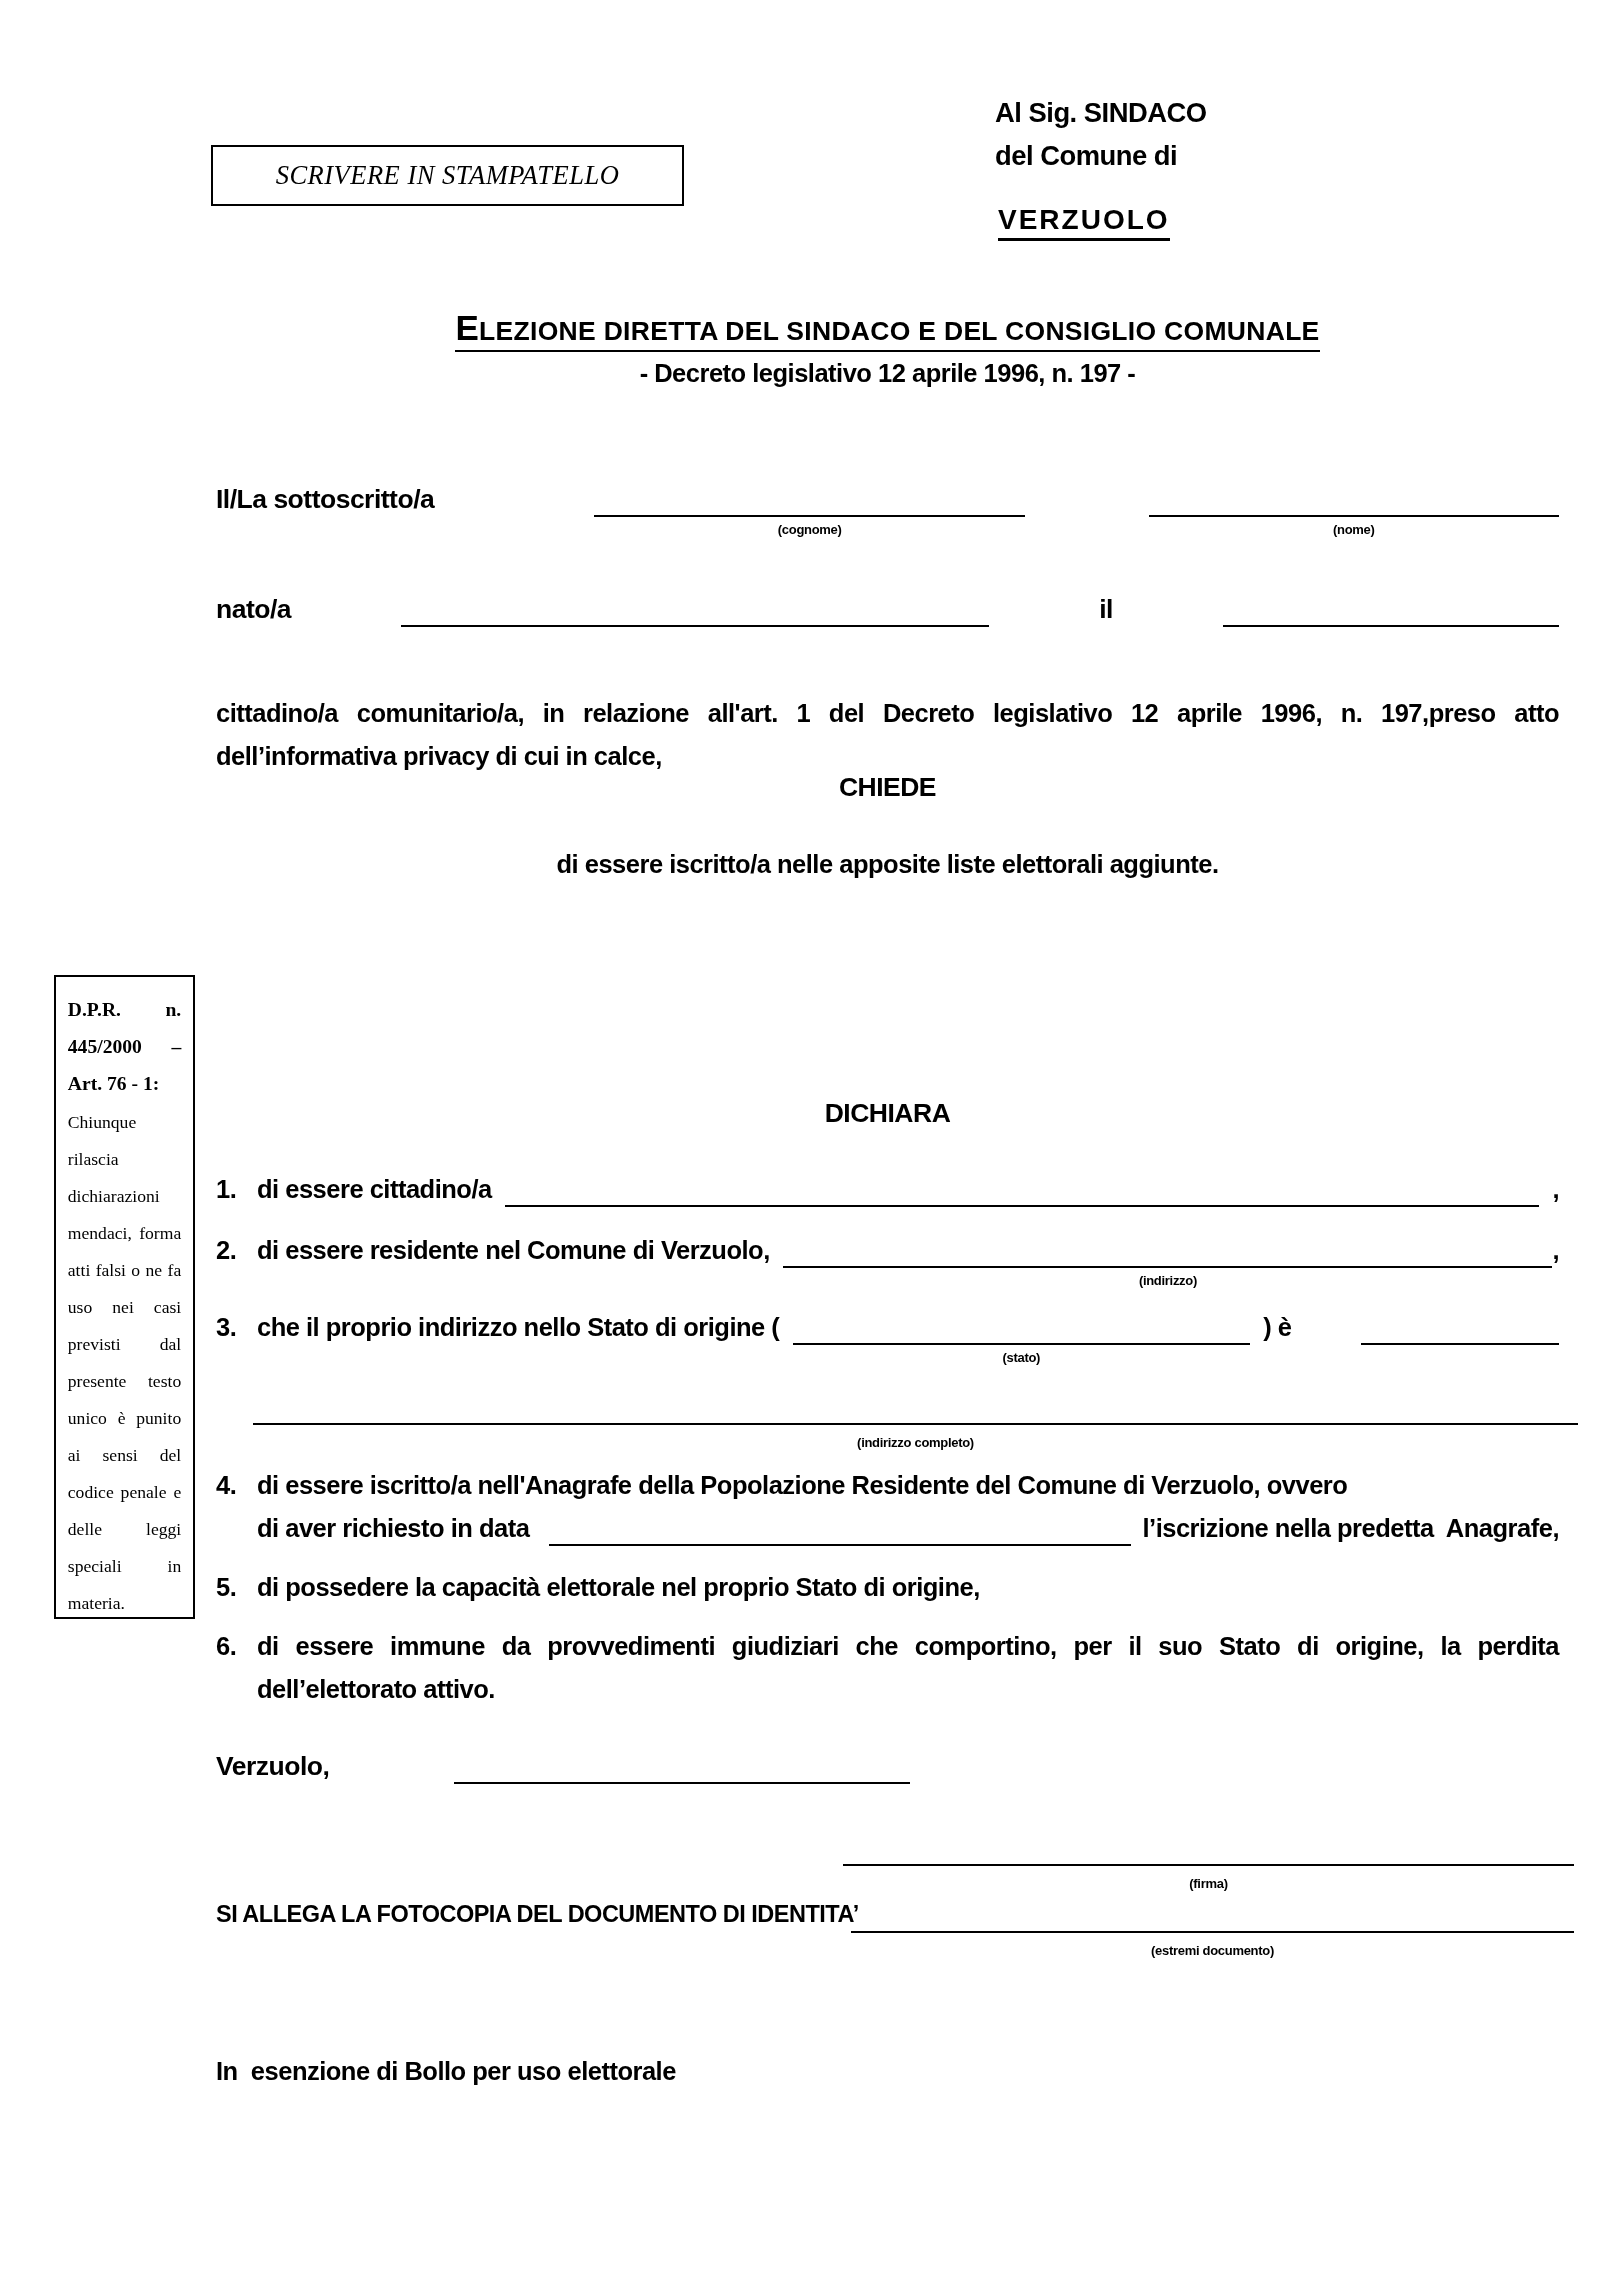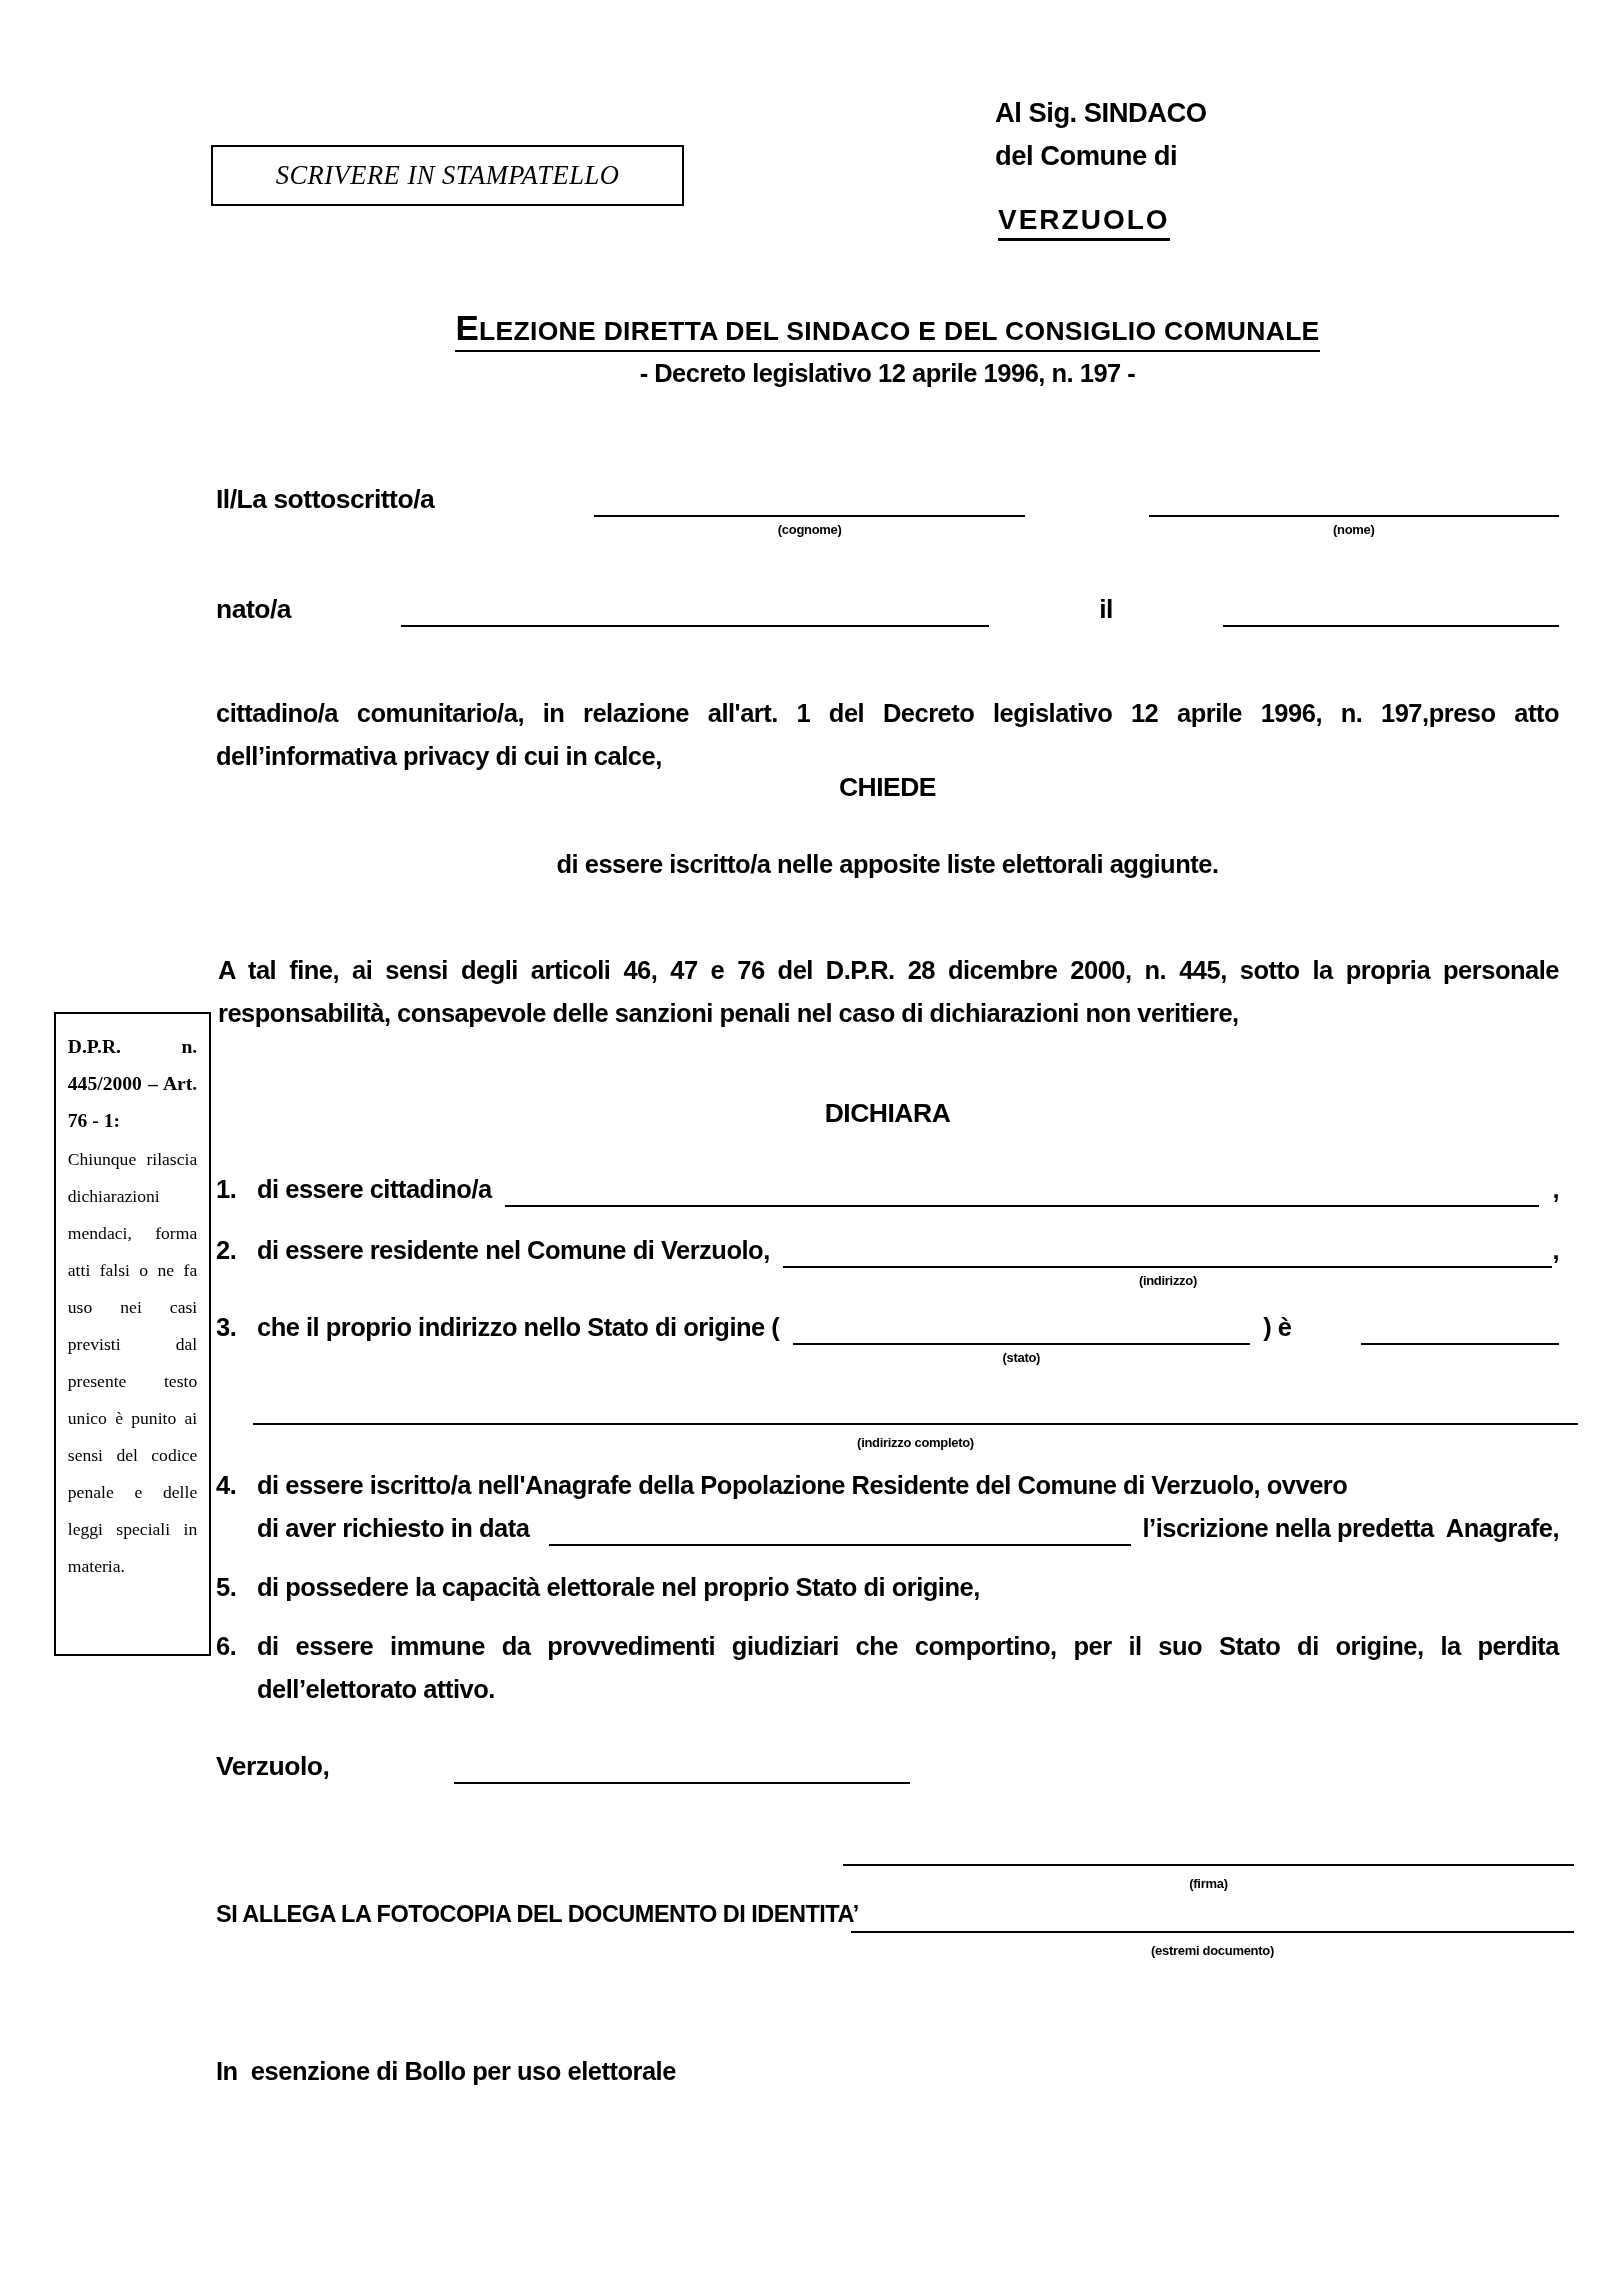--- a/index.html
+++ b/index.html
@@ -131,26 +131,25 @@
     <span class="gap"></span>
     <span class="ublank grow"></span>
   </div>
 
   <div class="abs fs26 just" style="left:216px;top:653px;width:1343px;margin-top:39px;">cittadino/a comunitario/a, in relazione all'art. 1 del  Decreto legislativo 12 aprile 1996, n. 197,preso atto dell’informativa privacy di cui in calce,</div>
 
   <div class="abs center" style="left:216px;top:772px;width:1343px;font-size:26.5px;">CHIEDE</div>
 
   <div class="abs fs26" style="left:216px;top:843px;width:1343px;text-align:center;">di essere iscritto/a nelle apposite liste elettorali aggiunte.</div>
 
-  <div class="abs note-box" style="left:54px;top:975px;width:157px;height:644px;margin-top:37px;">
+  <div class="abs note-box" style="left:54px;top:975px;width:141px;height:644px;">
     <p class="head">D.P.R. n. 445/2000 – Art. 76 - 1:</p>
     <p class="body">Chiunque rilascia dichiarazioni mendaci, forma atti falsi o ne fa uso nei casi previsti dal presente testo unico è punito ai sensi del codice penale e delle leggi speciali in materia.</p>
   </div>
 
-  <div class="abs fs26 just" style="left:218px;top:949px;width:1341px;">A tal fine, ai sensi degli articoli 46, 47 e 76 del D.P.R. 28 dicembre 2000, n. 445, sotto la propria personale responsabilità, consapevole delle sanzioni penali nel caso di dichiarazioni non veritiere,</div>
 
   <div class="abs center" style="left:216px;top:1098px;width:1343px;font-size:26.5px;">DICHIARA</div>
 
   <div class="abs row fs26" style="left:216px;top:1168px;width:1343px;">
     <span class="num">1.</span>
     <span class="txt">di essere cittadino/a</span>
     <span class="gap"></span>
     <span class="ublank grow"></span>
     <span class="gap"></span>
     <span class="txt">,</span>

